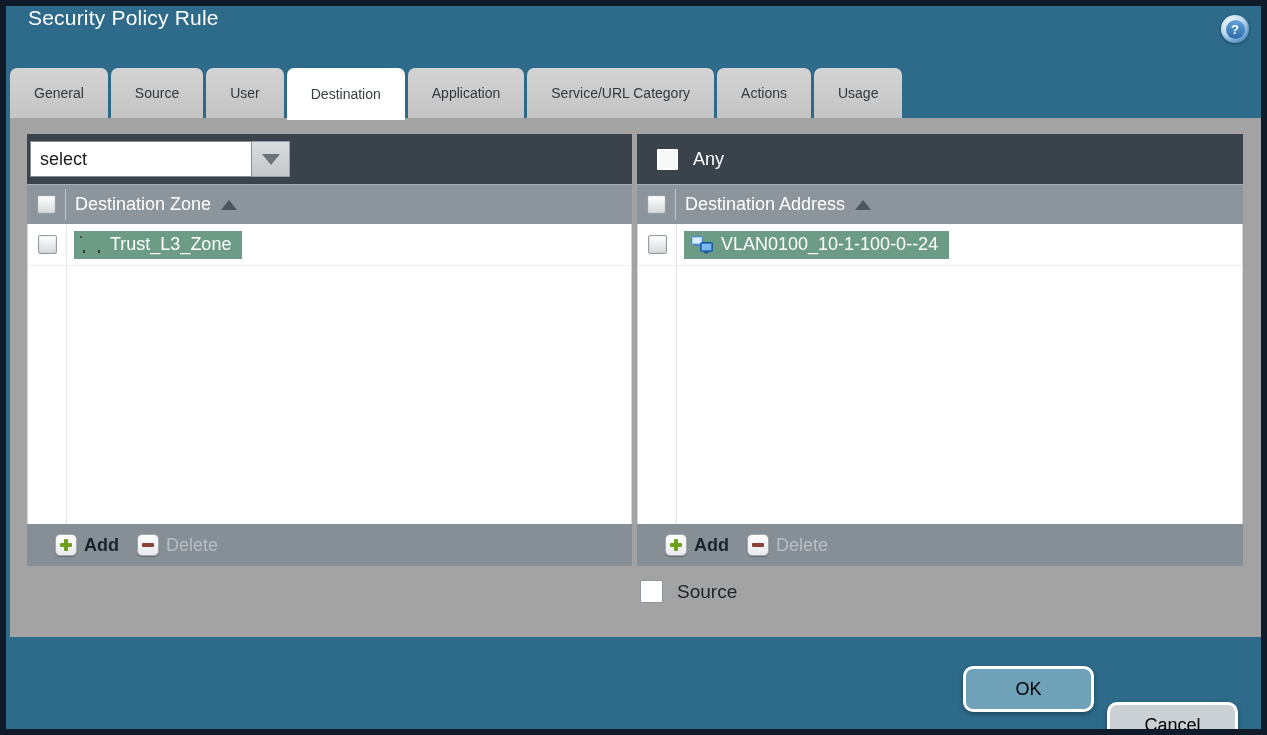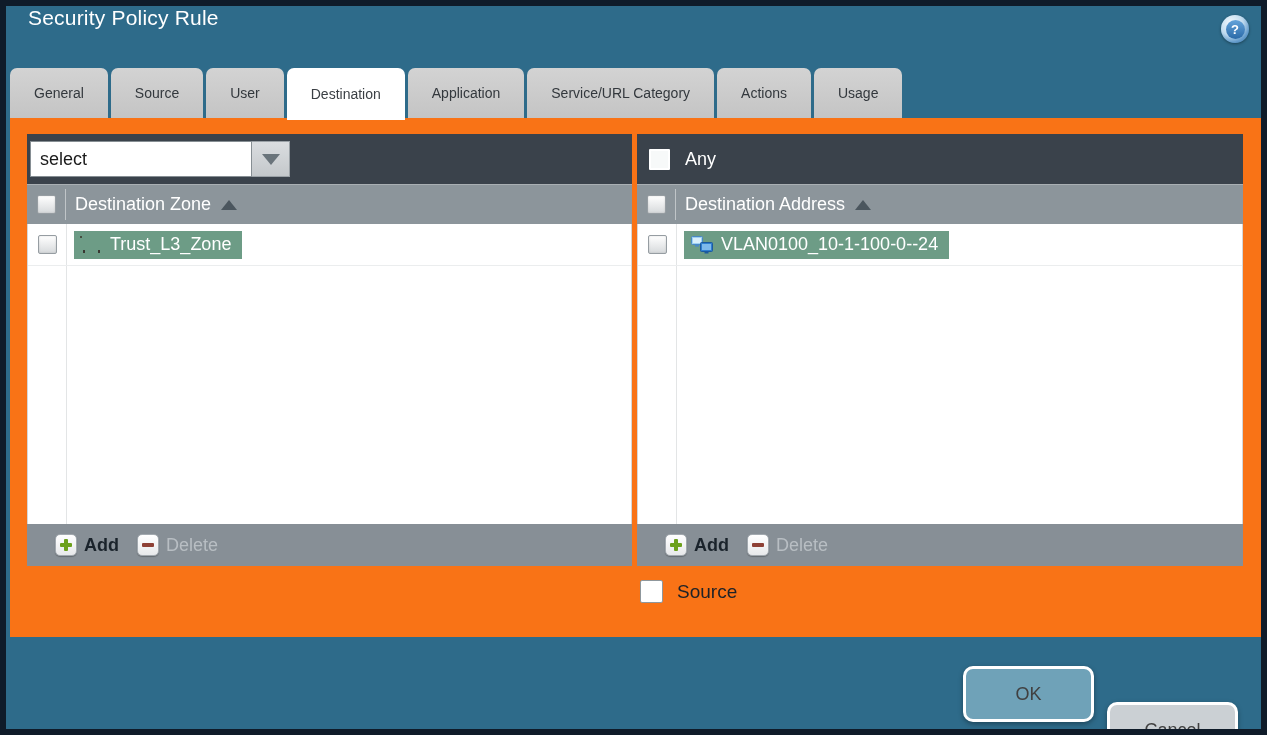--- a/index.html
+++ b/index.html
@@ -19,21 +19,21 @@
     display:flex; align-items:center; justify-content:center; }
 
   
   .tabs { position:absolute; left:4px; top:62px; display:flex; gap:3px; z-index:3; }
   .tab { height:50px; padding:0 24px; display:flex; align-items:center; justify-content:center;
     background:linear-gradient(#d3d3d3,#c4c4c4); color:#33383d; font-size:14px;
     border-radius:7px 7px 0 0; cursor:pointer; white-space:nowrap; }
   .tab.active { background:#ffffff; height:52px; color:#3a3f44; }
 
   
-  .body { position:absolute; left:4px; top:112px; width:1253px; height:519px; background:#f97316; z-index:2; }
+  .body { position:absolute; left:4px; top:112px; width:1253px; height:519px; background:#a3a3a3; z-index:2; }
 
   
   .panel { position:absolute; top:16px; height:432px; display:flex; flex-direction:column; }
   .panel.zone    { left:17px;  width:605px; }
   .panel.address { left:627px; width:606px; }
 
   .panel-toolbar { position:relative; height:50px; background:#3a424b; flex:0 0 auto; }
   .panel-header  { position:relative; height:40px; background:#8c959b; border-top:1px solid #a9afb3;
     display:flex; align-items:center; color:#ffffff; font-size:18px; flex:0 0 auto; }
   .panel-rows    { position:relative; flex:1 1 auto; background:#ffffff;
@@ -52,21 +52,21 @@
   .arrow-down { width:0; height:0; border-left:9px solid transparent; border-right:9px solid transparent;
     border-top:11px solid #6a747b; }
 
   
   .cb { width:19px; height:19px; border:1px solid #969da2; border-radius:2px;
     background:linear-gradient(#ffffff,#d7dadc); box-shadow:inset 0 0 2px rgba(0,0,0,.15); cursor:pointer; }
   .cb-any { width:21px; height:21px; border:2px solid #ffffff; border-radius:1px; background:#f7f9f9; cursor:pointer; }
   .cb-negate { width:23px; height:23px; border:1px solid #8f979c; border-radius:2px; background:#ffffff; cursor:pointer; }
   .cb-col { width:38px; display:flex; align-items:center; justify-content:center; flex:0 0 auto; }
 
-  .any-wrap { position:absolute; left:12px; top:0; height:50px; display:flex; align-items:center; gap:15px;
+  .any-wrap { position:absolute; left:20px; top:0; height:50px; display:flex; align-items:center; gap:15px;
     color:#ffffff; font-size:18px; }
 
   .sort-asc { width:0; height:0; border-left:8px solid transparent; border-right:8px solid transparent;
     border-bottom:10px solid #4b565e; margin-left:10px; display:inline-block; }
   .hdr-label { display:flex; align-items:center; padding-left:10px; }
 
   
   .row { position:relative; height:42px; display:flex; align-items:center; border-bottom:1px solid #ebedee; cursor:pointer; }
   .tag { margin-left:8px; height:28px; display:inline-flex; align-items:center; background:#6d9c86;
     color:#ffffff; font-size:18px; padding:0 11px 0 7px; white-space:nowrap; }
@@ -92,22 +92,22 @@
   .btn-label { font-size:18px; margin-left:7px; }
   .btn-label.add { color:#1a232b; font-weight:700; margin-right:18px; cursor:pointer; }
   .btn-label.delete { color:#b8bec3; cursor:default; }
   .footer-group { display:flex; align-items:center; }
 
   
   .negate-wrap { position:absolute; left:630px; top:462px; display:flex; align-items:center; gap:14px; }
   .negate-label { font-size:19px; color:#1d2228; }
 
   
-  .dlg-btn { position:absolute; top:660px; height:56px; border-radius:10px; border:3px solid #ffffff;
-    display:flex; align-items:center; justify-content:center; font-size:18px; color:#404040;
+  .dlg-btn { position:absolute; top:660px; height:46px; border-radius:10px; border:3px solid #ffffff;
+    display:flex; align-items:center; justify-content:center; font-size:18px; color:#000000;
     box-shadow:0 2px 5px rgba(0,0,0,.35); cursor:pointer; }
   .dlg-btn.ok     { left:957px;  width:131px; background:#6fa2b8; }
   .dlg-btn.cancel { left:1101px; width:131px; background:#cbd0d4;margin-top:36px; }
 </style>
 </head>
 <body>
 
 <div class="screen">
   <div class="frame">
 

